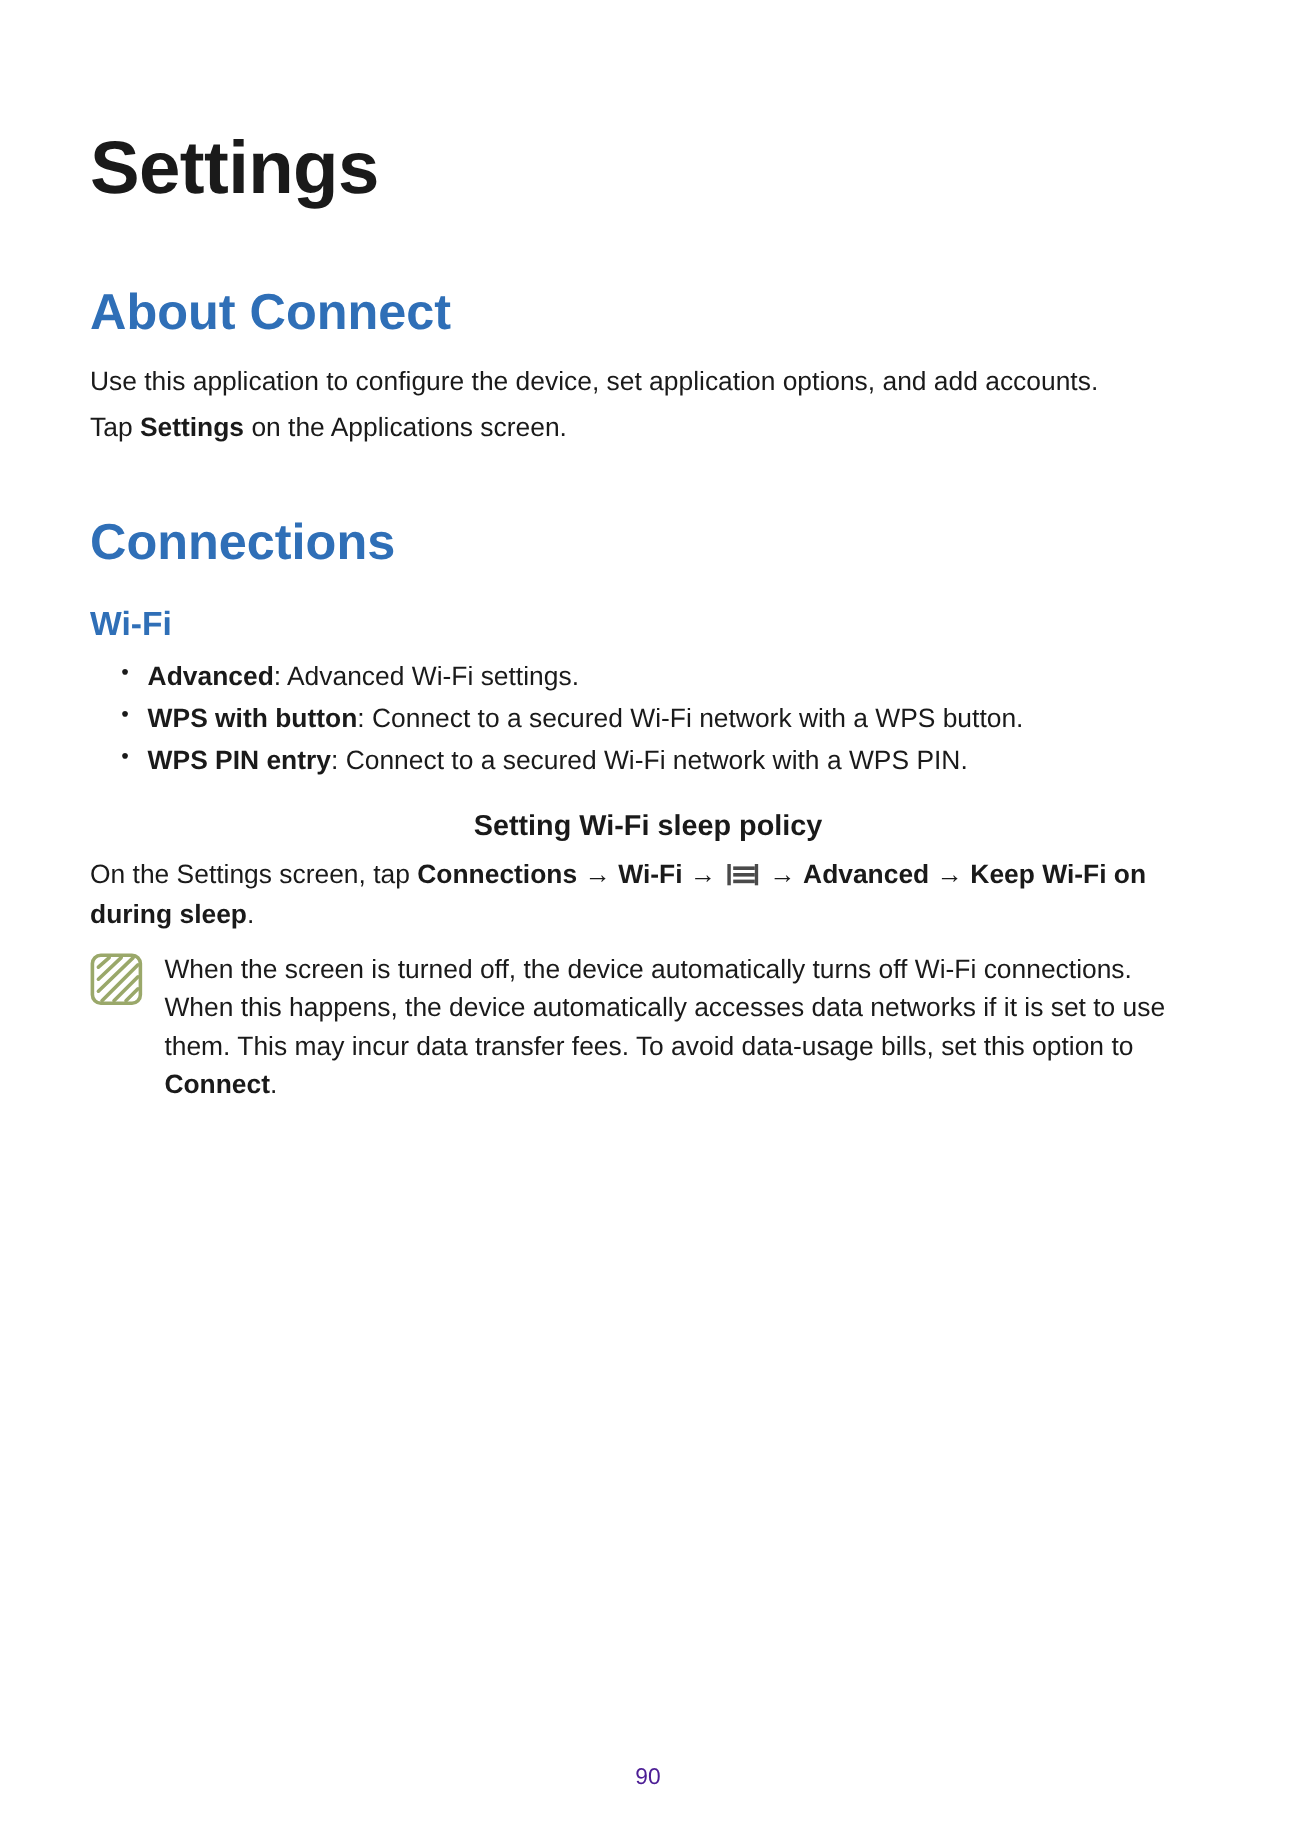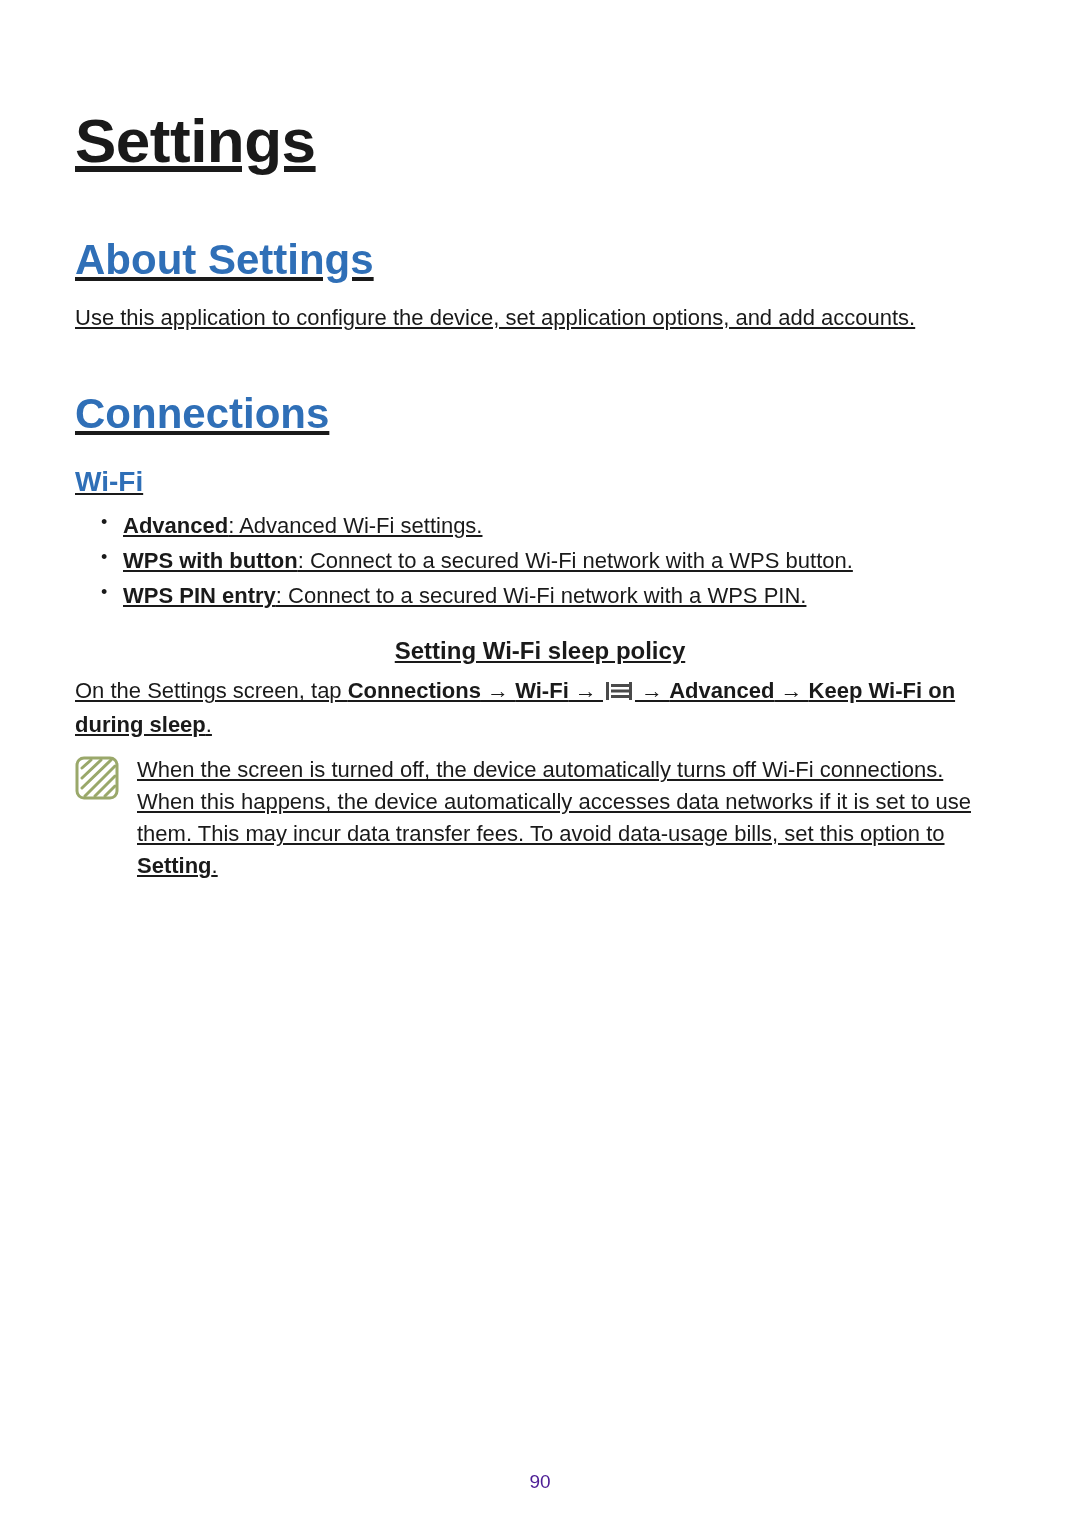--- a/index.html
+++ b/index.html
@@ -8,21 +8,20 @@
     background: #fff;
     font-family: "Segoe UI", "Helvetica Neue", Arial, sans-serif;
     color: #1a1a1a;
   }
   .page {
     width: 1080px;
     height: 1527px;
     box-sizing: border-box;
     padding: 105px 75px 40px 75px;
     position: relative;
-    text-decoration: underline;
   }
   .chapter-title {
     font-size: 62px;
     font-weight: 700;
     margin: 0 0 60px 0;
     letter-spacing: -0.5px;
   }
   .section-h1 {
     font-size: 42px;
     font-weight: 700;
@@ -95,24 +94,27 @@
     color: #4c1d95;
   }
 </style>
 </head>
 <body>
 
 <div class="page">
 
   <h1 class="chapter-title">Settings</h1>
 
-  <h2 class="section-h1">About Settings</h2>
+  <h2 class="section-h1">About Connect</h2>
 
   <p class="para">Use this application to configure the device, set application options, and add accounts.</p>
 
+  <p class="para">
+    <span>Tap </span><b>Settings</b><span> on the Applications screen.</span>
+  </p>
 
   <h2 class="section-h1" style="margin-top:56px;">Connections</h2>
 
   <h3 class="section-h2">Wi-Fi</h3>
 
 
 
   <ul class="bullets">
     <li>
       <b>Advanced</b><span>: Advanced Wi-Fi settings.</span>
@@ -140,18 +142,18 @@
   </p>
 
   <div class="note-block">
     <div class="note-icon">
       <svg width="44" height="44" viewBox="0 0 44 44">
         <rect x="2" y="2" width="40" height="40" rx="7" ry="7" fill="none" stroke="#9aa86a" stroke-width="3"></rect>
         <path d="M7 12 L16 4 M7 22 L26 4 M7 32 L36 4 M10 40 L40 10 M20 40 L40 20 M30 40 L40 30" stroke="#9aa86a" stroke-width="3" stroke-linecap="round"></path>
       </svg>
     </div>
     <div class="note-text">
-      <span>When the screen is turned off, the device automatically turns off Wi-Fi connections. When this happens, the device automatically accesses data networks if it is set to use them. This may incur data transfer fees. To avoid data-usage bills, set this option to </span><b>Setting</b><span>.</span>
+      <span>When the screen is turned off, the device automatically turns off Wi-Fi connections. When this happens, the device automatically accesses data networks if it is set to use them. This may incur data transfer fees. To avoid data-usage bills, set this option to </span><b>Connect</b><span>.</span>
     </div>
   </div>
 
   <div class="page-number">90</div>
 </div>
 
 </body></html>

